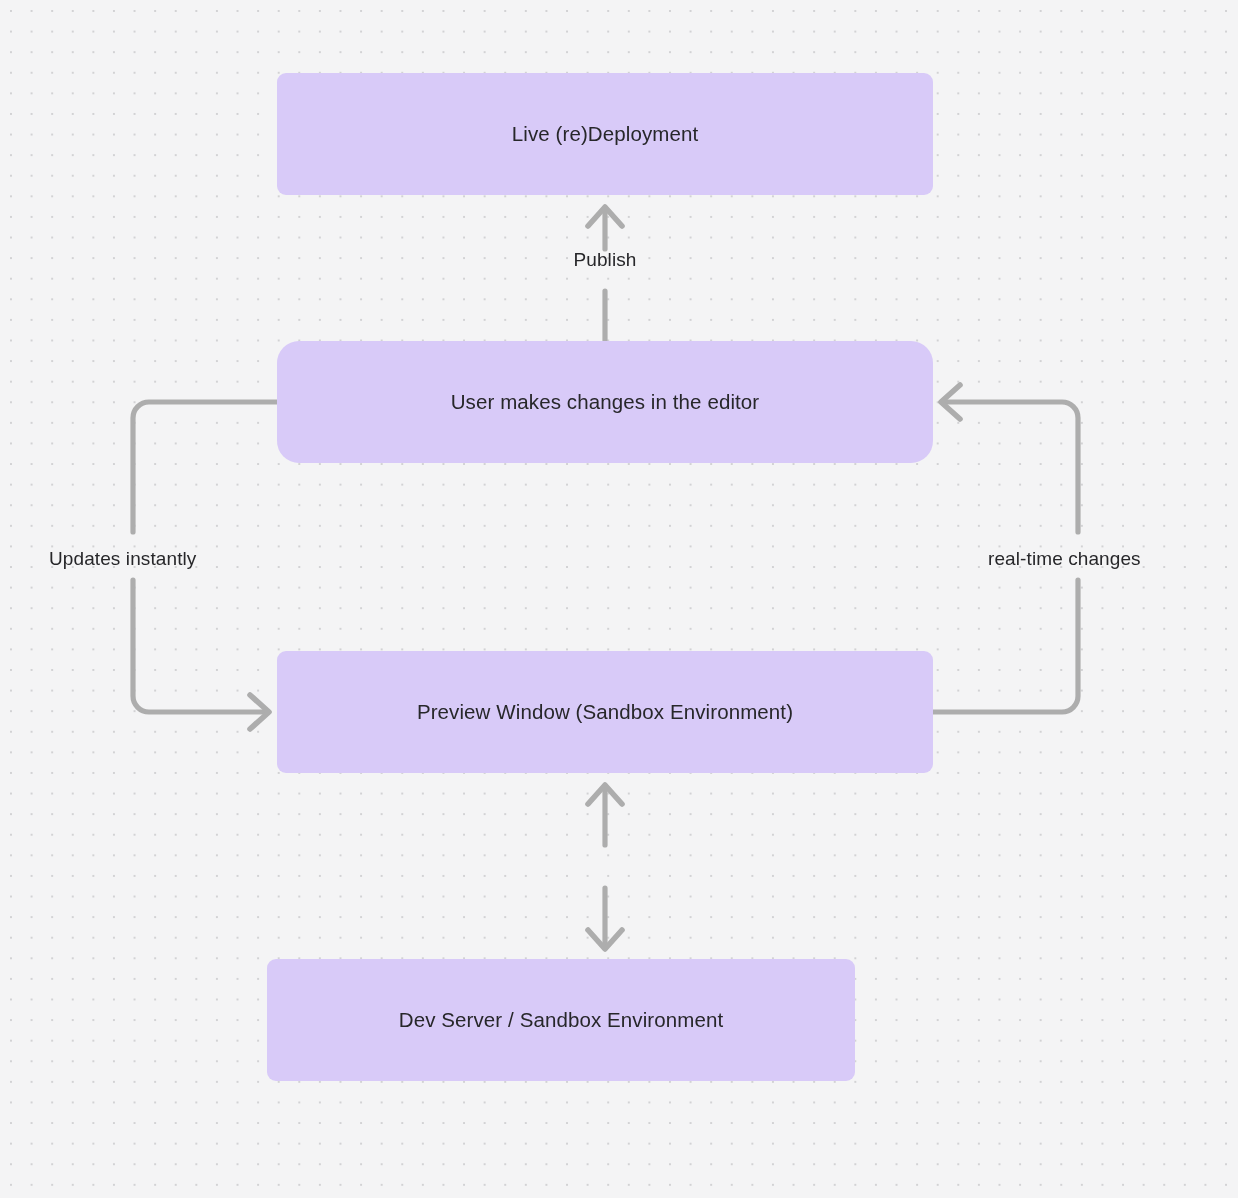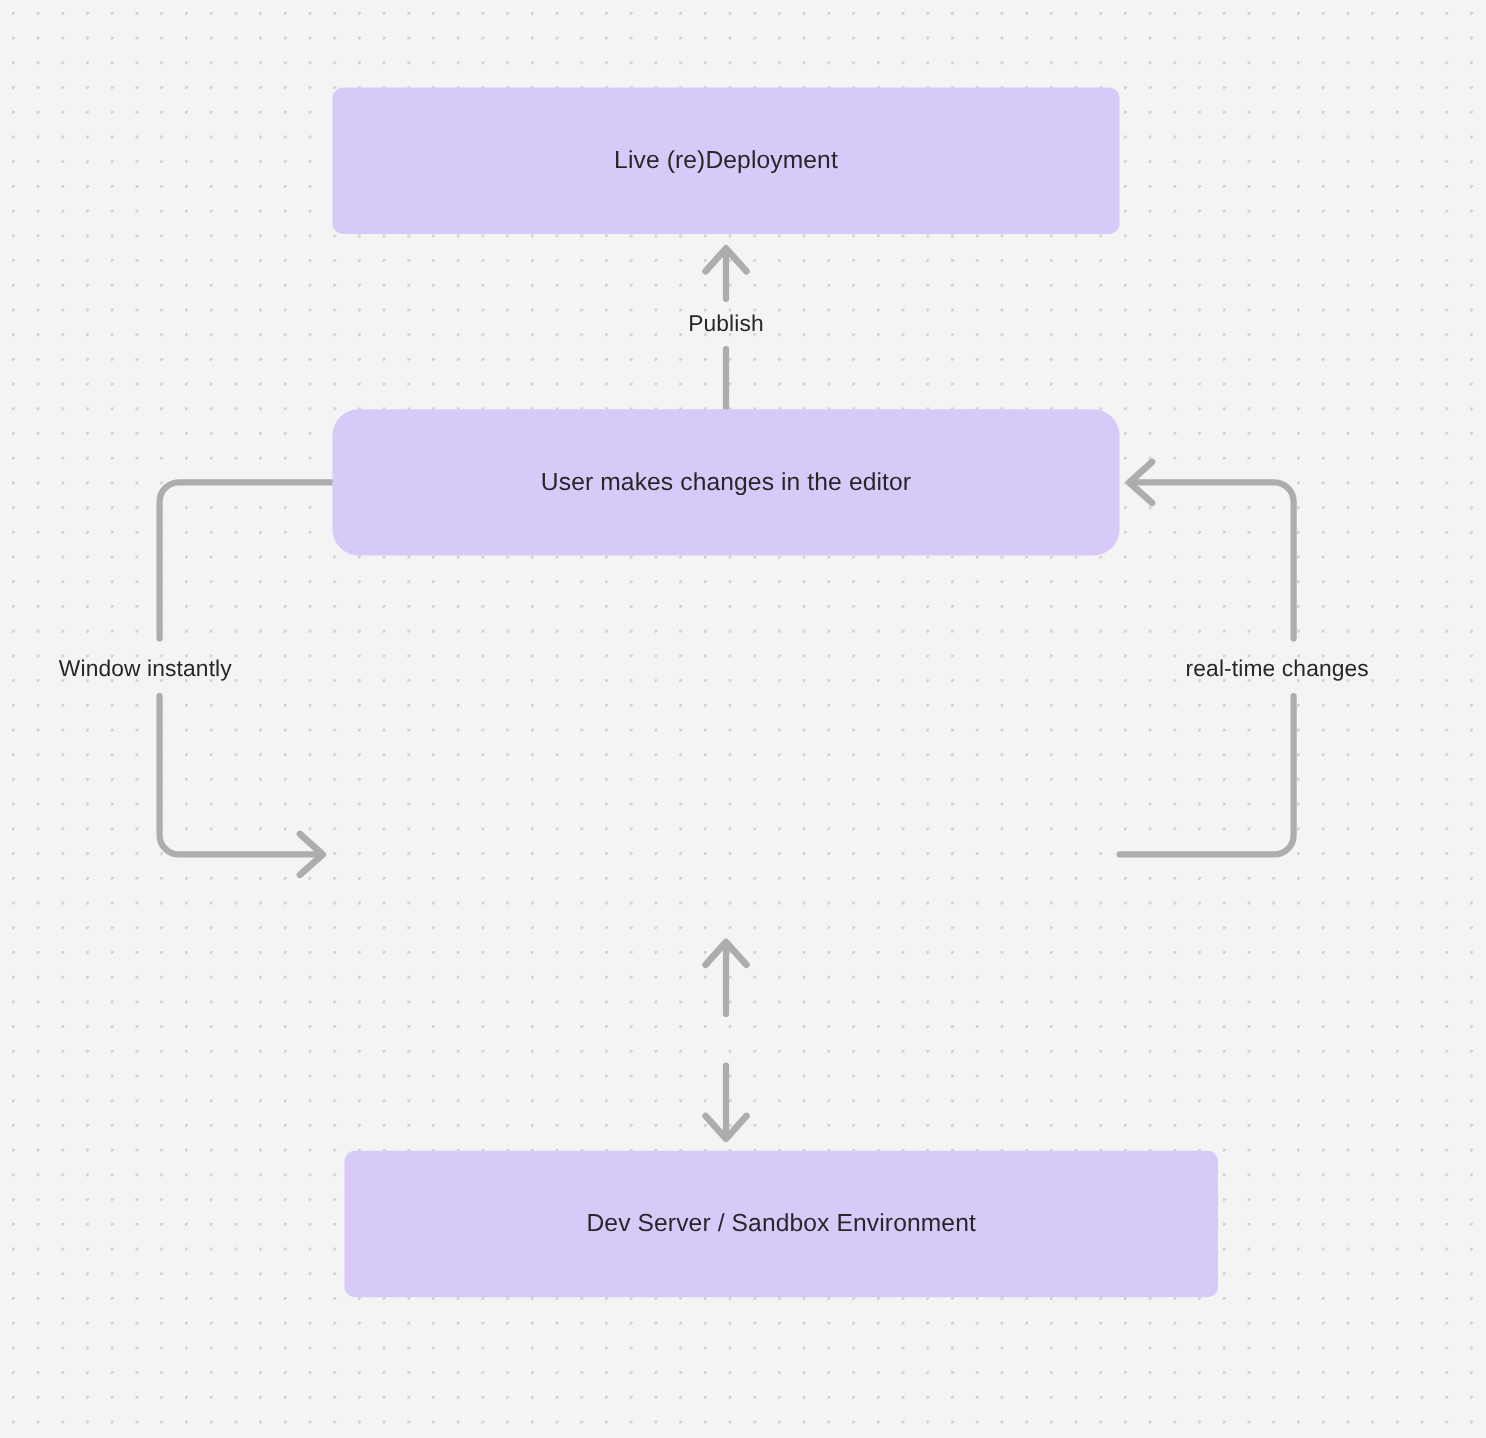--- a/index.html
+++ b/index.html
@@ -99,25 +99,28 @@
   </svg>
 
   <div class="node" style="left:277px; top:73px; width:656px; height:122px;">
     <span class="node-label">Live (re)Deployment</span>
   </div>
 
   <div class="node" style="left:277px; top:341px; width:656px; height:122px;border-radius:22px;">
     <span class="node-label">User makes changes in the editor</span>
   </div>
 
+  <div class="node" style="left:277px; top:651px; width:656px; height:122px;">
+    <span class="node-label">Preview Window (Sandbox Environment)</span>
+  </div>
 
-  <div class="node" style="left:287px; top:959px; width:728px; height:122px;">
+  <div class="node" style="left:267px; top:959px; width:588px; height:122px;">
     <span class="node-label">Dev Server / Sandbox Environment</span>
   </div>
 
-  <div class="edge-label center" style="left:605px; top:270px;">Publish</div>
+  <div class="edge-label center" style="left:605px; top:259px;">Publish</div>
 
-  <div class="edge-label left-anchor" style="left:49px; top:558px;">Window instantly</div>
+  <div class="edge-label left-anchor" style="left:49px; top:558px;">Updates instantly</div>
 
   <div class="edge-label left-anchor" style="left:988px; top:558px;">real-time changes</div>
 
 
 </div>
 
 </body></html>

